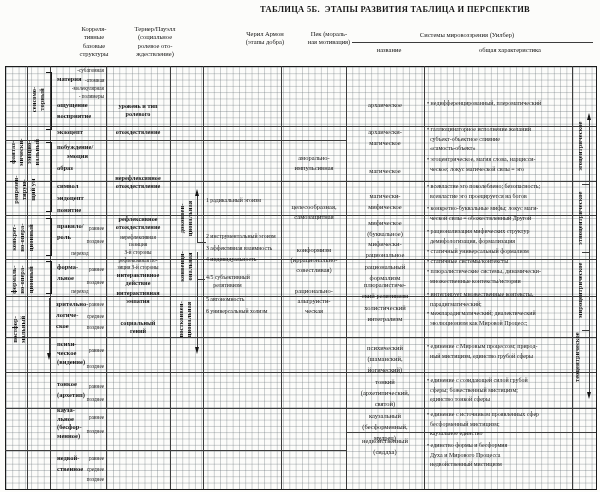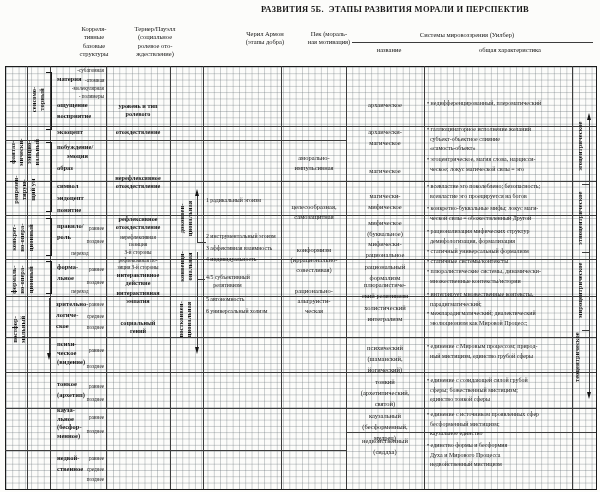--- a/index.html
+++ b/index.html
@@ -18,21 +18,21 @@
   .ln{position:absolute;background:#3c3c3c}
   .char{font-size:6px;line-height:9.6px}
   .nm{line-height:11px}
   .ah-up{position:absolute;width:0;height:0;border-left:2.5px solid transparent;border-right:2.5px solid transparent;border-bottom:7px solid #161616}
   .ah-dn{position:absolute;width:0;height:0;border-left:2.5px solid transparent;border-right:2.5px solid transparent;border-top:7px solid #161616}
   .br{position:absolute;width:5px;border:1.2px solid #161616;border-left:none}
 </style>
 </head>
 <body>
 
-<div class="t b c" style="left:190px;top:4px;width:410px;font-size:8.5px;letter-spacing:.3px">РАЗВИТИЯ 5Б.  ЭТАПЫ РАЗВИТИЯ МОРАЛИ И ПЕРСПЕКТИВ</div>
+<div class="t b c" style="left:190px;top:4px;width:410px;font-size:8.5px;letter-spacing:.3px">ТАБЛИЦА 5Б.  ЭТАПЫ РАЗВИТИЯ ТАБЛИЦА И ПЕРСПЕКТИВ</div>
 
 <div class="t c" style="left:64px;top:25px;width:60px">Корреля-
 тивные
 базовые
 структуры</div>
 <div class="t c" style="left:118px;top:25px;width:74px">Тернер/Пауэлл
 (социальное
 ролевое ото-
 ждествление)</div>
 <div class="t c" style="left:222px;top:30px;width:86px">Черил Армон

